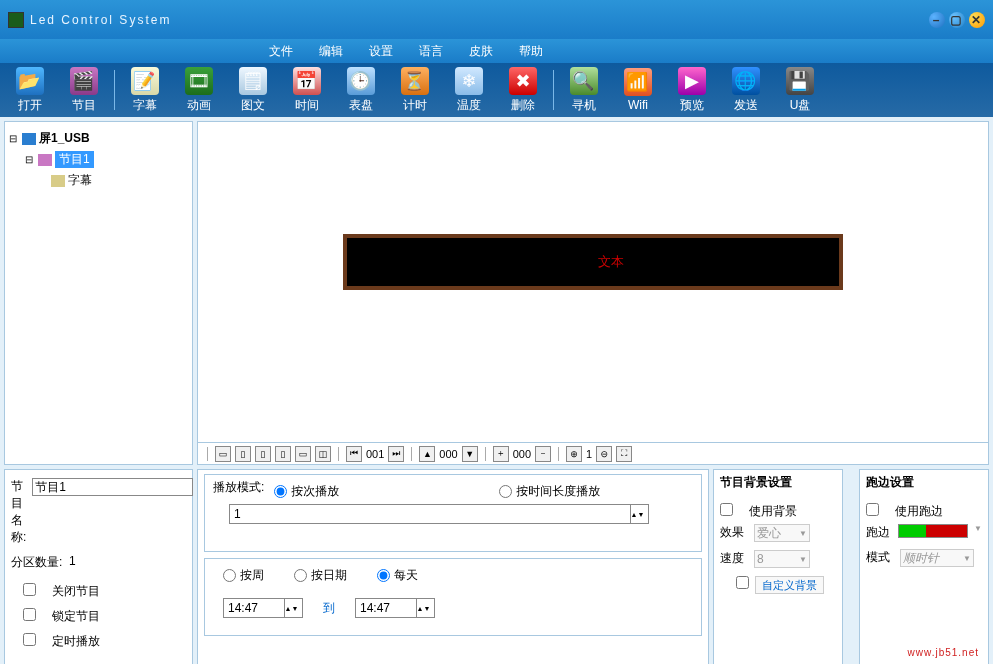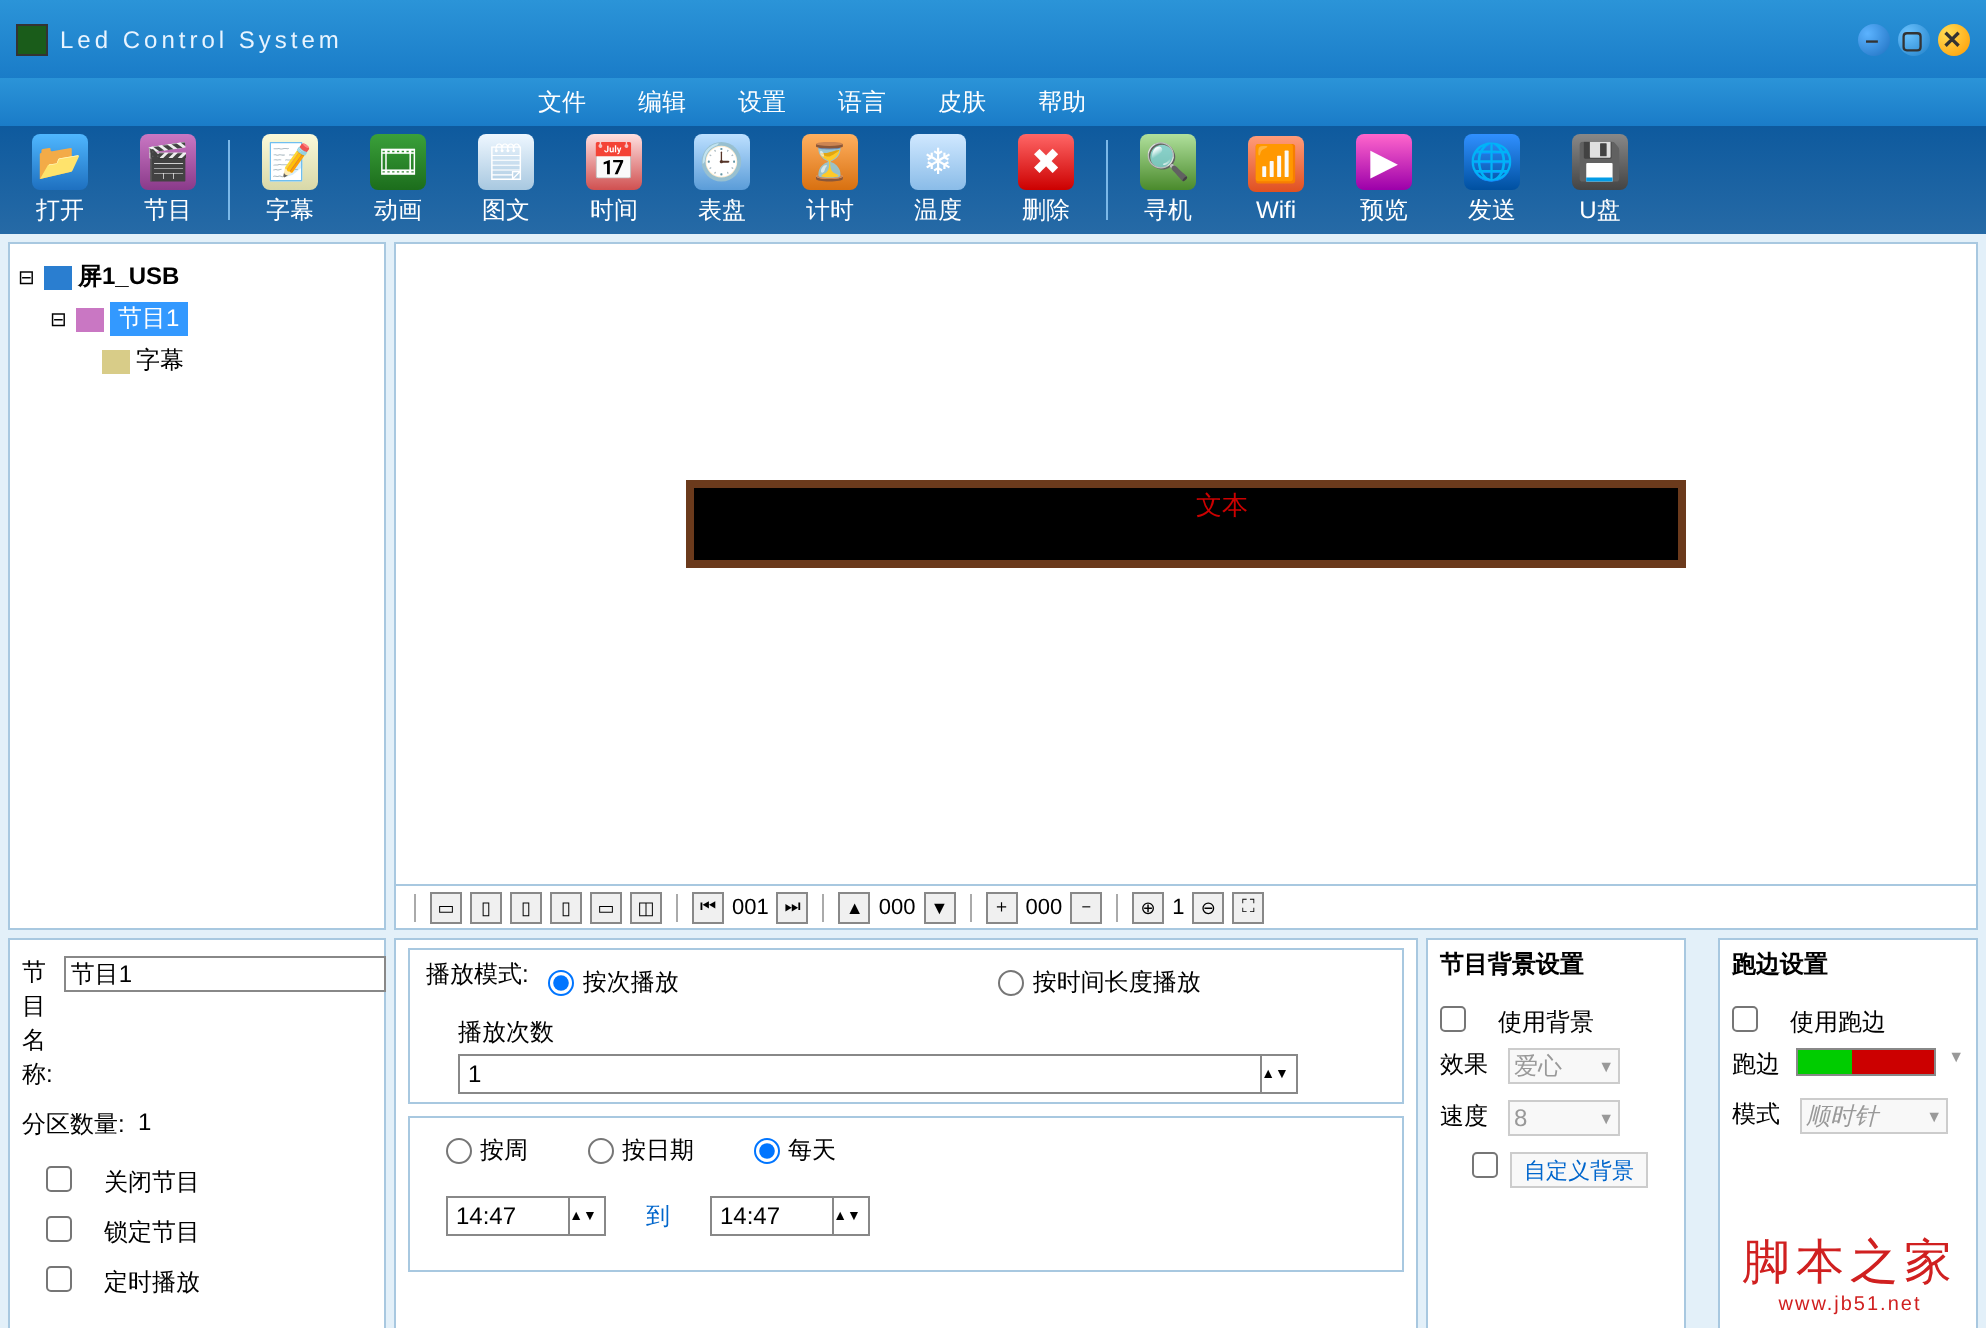--- a/index.html
+++ b/index.html
@@ -21,21 +21,21 @@
 .middle { display: flex; height: 352px; background: #e3f0f9; padding: 4px; gap: 4px; }
 .tree-panel { width: 189px; background: #fff; border: 1px solid #a8c8e0; padding: 6px 4px; }
 .tree-node { display: flex; align-items: center; gap: 3px; padding: 2px 0; cursor: pointer; }
 .tree-node.indent1 { padding-left: 16px; }
 .tree-node.indent2 { padding-left: 42px; }
 .tree-exp { font-size: 10px; width: 10px; }
 .tree-icon { width: 14px; height: 12px; }
 .tree-node.selected .tree-label { background: #3399ff; color: #fff; padding: 0 4px; }
 .preview-area { flex: 1; display: flex; flex-direction: column; }
 .canvas { flex: 1; background: #fff; border: 1px solid #a8c8e0; position: relative; display: flex; align-items: center; justify-content: center; }
-.led-display { width: 500px; height: 44px; background: #000; border: 4px solid #6b3a1c; display: flex; justify-content: center; position: relative; top: -20px; padding-left: 36px; }
+.led-display { width: 500px; height: 56px; background: #000; border: 4px solid #6b3a1c; display: flex; align-items: center; justify-content: center; position: relative; top: -20px; padding-left: 36px; }
 .led-text { color: #c00; font-size: 13px; }
 .mini-toolbar { height: 22px; background: #fff; border: 1px solid #a8c8e0; border-top: none; display: flex; align-items: center; padding: 0 6px; gap: 4px; }
 .mini-btn { width: 16px; height: 16px; border: 1px solid #888; background: #f0f0f0; cursor: pointer; font-size: 9px; display: flex; align-items: center; justify-content: center; }
 .mini-txt { font-size: 11px; }
 .mini-sep { width:1px; height:14px; background:#aaa; margin:0 3px; }
 .bottom { display: flex; height: 210px; background: #e3f0f9; padding: 0 4px 4px; gap: 4px; }
 .panel { background: #fff; border: 1px solid #a8c8e0; padding: 4px 6px; display: flex; flex-direction: column; }
 .panel-title { font-weight: bold; font-size: 12px; margin-bottom: 4px; }
 .prop-panel { width: 189px; }
 .play-panel { flex: 1; }
@@ -230,21 +230,20 @@
           <div class="radio-item">
               <input type="radio" name="pm" checked="" style="">
               <span>按次播放</span>
             </div>
           <div class="radio-item" style="margin-left:120px;">
               <input type="radio" name="pm" style="">
               <span>按时间长度播放</span>
             </div>
         </div>
       </div>
-      <div style="margin:4px 0 2px 16px;">播放次数</div>
       <div class="spin" style="margin-left:16px;">
         <span style="flex:1;">1</span>
         <div class="spin-btn">▲▼</div>
       </div>
     </div>
     <div class="play-fieldset">
       <div class="radio-row" style="gap:30px;margin-left:10px;">
         <div class="radio-item">
             <input type="radio" name="sch" style="">
             <span>按周</span>
@@ -313,15 +312,14 @@
         <label style="width:28px;">模式</label>
         <div class="sel" style="width:74px;font-style:italic;">
           <span>顺时针</span>
           <span class="arr">▼</span>
         </div>
       </div>
   </div>
 </div>
 
 <div class="watermark">
-  <div class="big">脚本之家</div>
   <div class="small">www.jb51.net</div>
 </div>
 
 </body></html>

